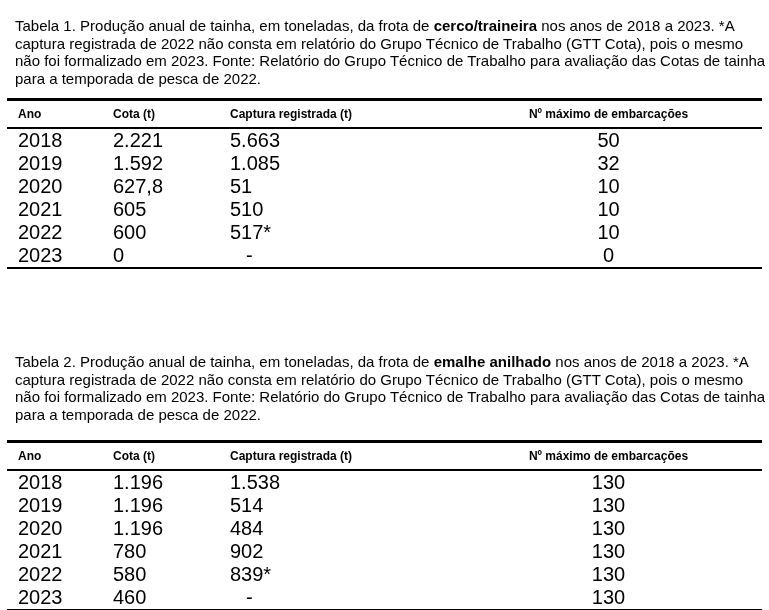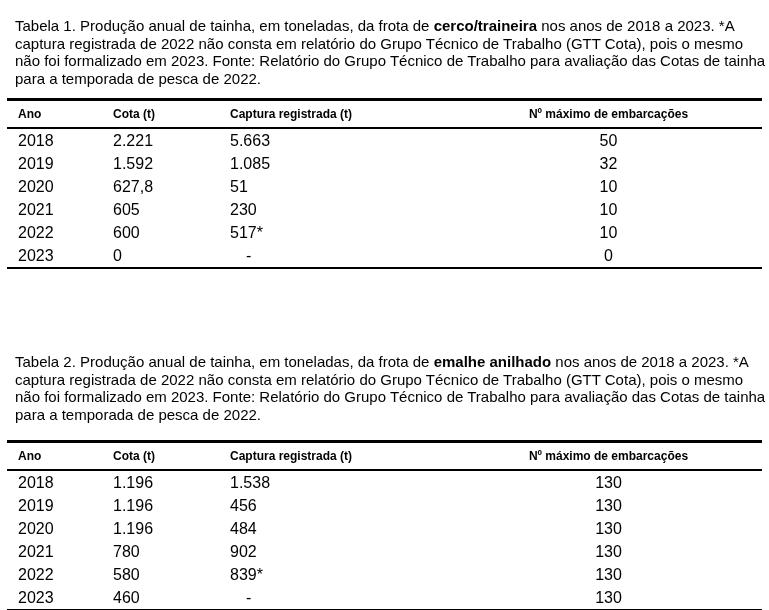--- a/index.html
+++ b/index.html
@@ -50,21 +50,21 @@
   th {
     font-size: 12px;
     font-weight: bold;
     text-align: left;
     height: 26px;
     padding: 0;
     vertical-align: middle;
     white-space: nowrap;
   }
   td {
-    font-size: 16px;
+    font-size: 20px;
     font-weight: normal;
     text-align: left;
     height: 23px;
     padding: 0;
     vertical-align: middle;
     white-space: nowrap;
   }
   th:first-child, td:first-child {
     padding-left: 11px;
   }
@@ -111,21 +111,21 @@
     </tr>
     <tr>
       <td>2020</td>
       <td>627,8</td>
       <td>51</td>
       <td>10</td>
     </tr>
     <tr>
       <td>2021</td>
       <td>605</td>
-      <td>230</td>
+      <td>510</td>
       <td>10</td>
     </tr>
     <tr>
       <td>2022</td>
       <td>600</td>
       <td>517*</td>
       <td>10</td>
     </tr>
     <tr>
       <td>2023</td>
@@ -156,21 +156,21 @@
   <tbody>
     <tr>
       <td>2018</td>
       <td>1.196</td>
       <td>1.538</td>
       <td>130</td>
     </tr>
     <tr>
       <td>2019</td>
       <td>1.196</td>
-      <td>456</td>
+      <td>514</td>
       <td>130</td>
     </tr>
     <tr>
       <td>2020</td>
       <td>1.196</td>
       <td>484</td>
       <td>130</td>
     </tr>
     <tr>
       <td>2021</td>

